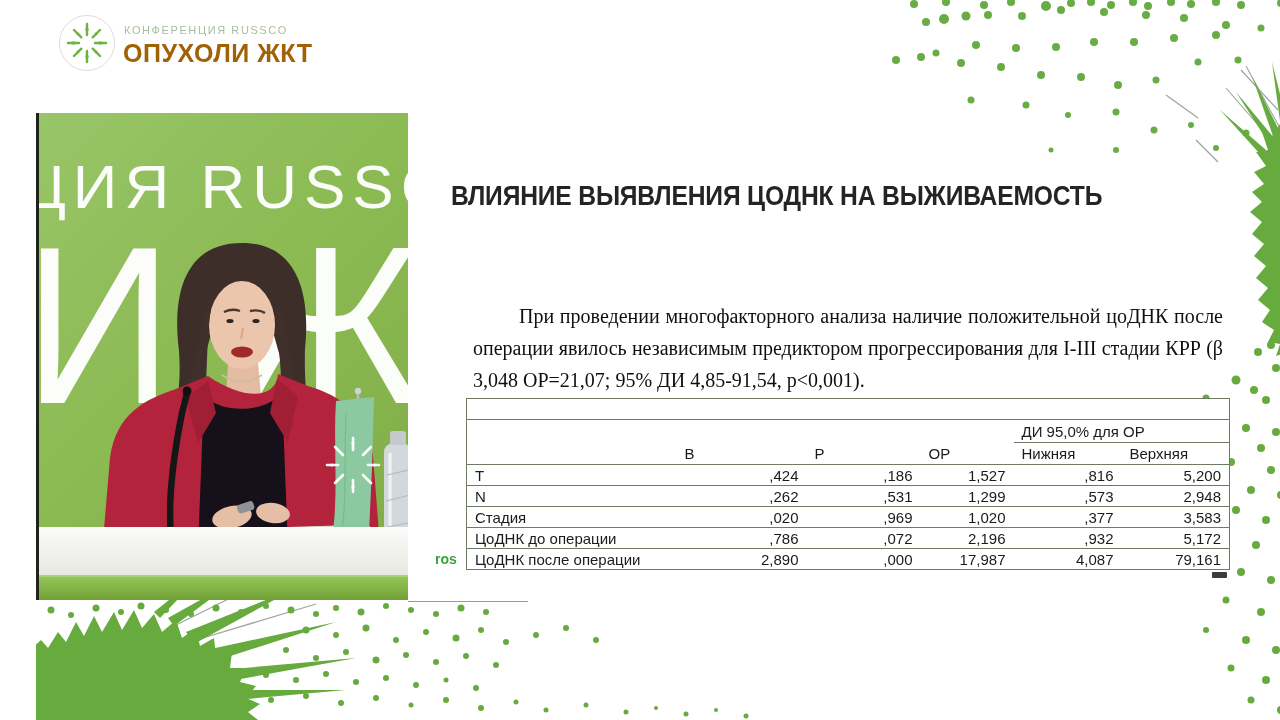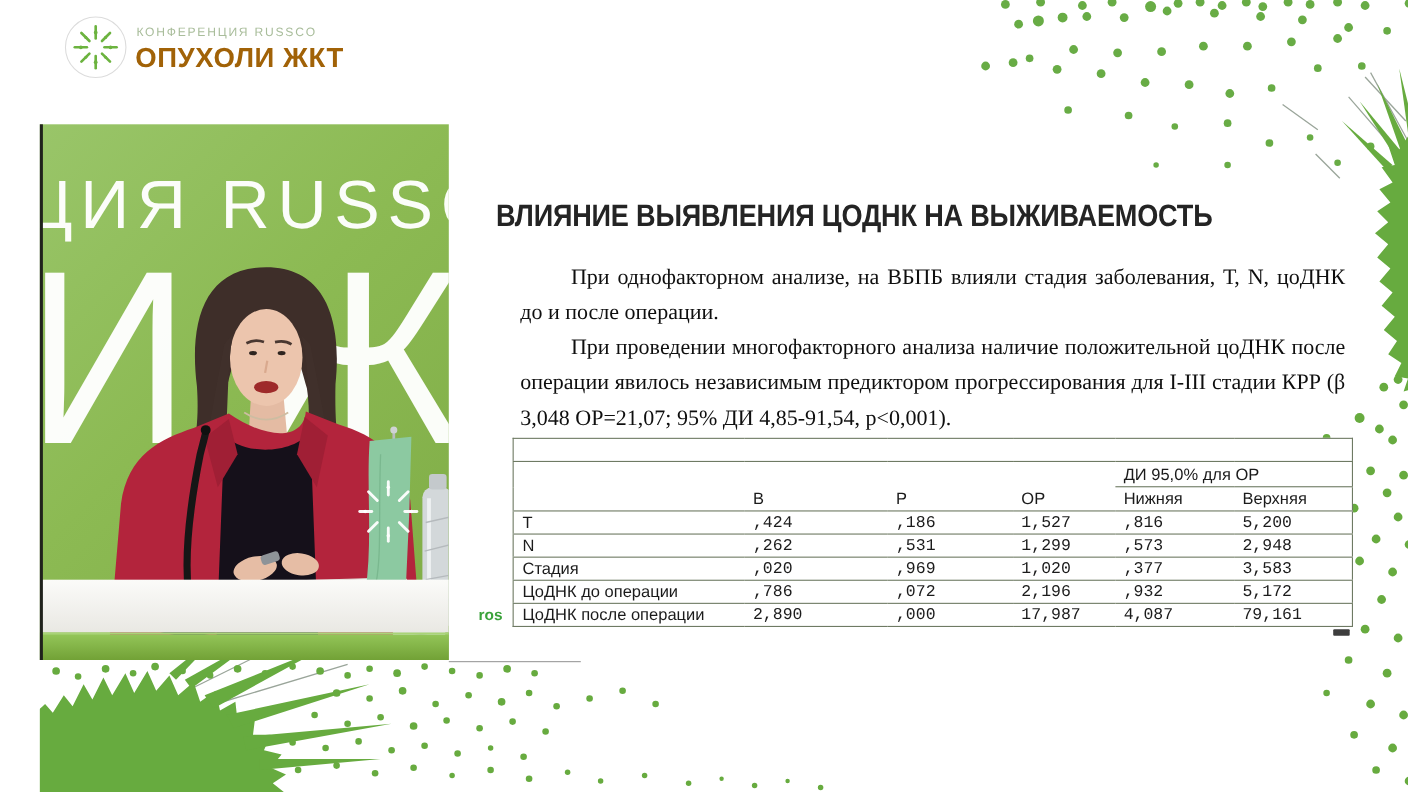--- a/index.html
+++ b/index.html
@@ -25,21 +25,21 @@
   .slide-title{font-weight:700;font-size:28px;color:#242424;letter-spacing:-.2px;
                transform:scaleX(.88);transform-origin:left center;white-space:nowrap;}
   .para{font-family:"Liberation Serif",serif;font-size:20px;line-height:32px;color:#0f0f0f;
         text-align:justify;text-indent:46px;}
   .watermark{font:700 14px "Liberation Sans",sans-serif;color:#3aa23a;}
 
   
   table.res{border-collapse:collapse;table-layout:fixed;width:763px;background:#fff;
             border:1px solid #6e7a63;font-size:15px;color:#1b1b1b;}
   table.res td{padding:0 8px;white-space:nowrap;overflow:hidden;}
-  .res .num{text-align:left;font-family:Liberation Mono, monospace;}
+  .res .num{text-align:right;}
   .res .ctr{text-align:left;}
   .res .bb{border-bottom:1px solid #6e7a63;}
 </style>
 </head>
 <body>
 
 <div id="stage">
 
   <svg class="abs" style="left:850px;top:0;width:430px;height:175px" viewBox="0 0 430 175">
     <g fill="#68ac45">
@@ -354,21 +354,20 @@
       <path d="M351,362 L373,357 M350,388 L374,382 M351,414 L372,410 M351,436 L372,432" stroke="#b5babd" stroke-width="1.2" fill="none"></path>
     </svg>
 
     <div id="desk-top"></div>
     <div id="desk-front"></div>
   </div>
   <div id="video-edge" class="abs"></div>
 
   <div class="abs slide-title" style="left:415px;top:180px;width:740px">ВЛИЯНИЕ ВЫЯВЛЕНИЯ ЦОДНК НА ВЫЖИВАЕМОСТЬ</div>
 
-  <div class="abs para" style="left:437px;top:236px;width:750px">При однофакторном анализе, на ВБПБ влияли стадия заболевания, Т, N, цоДНК до и после операции.</div>
 
   <div class="abs para" style="left:437px;top:300px;width:750px">При проведении многофакторного анализа наличие положительной цоДНК после операции явилось независимым предиктором прогрессирования для I-III стадии КРР (β 3,048 ОР=21,07; 95% ДИ 4,85-91,54, p&lt;0,001).</div>
 
   <div class="abs watermark" style="left:399px;top:551px;z-index:1">ros</div>
 
   <div class="abs" style="left:430px;top:398px;z-index:2">
     <table class="res">
       <colgroup>
         <col style="width:210px">
           <col style="width:130px">

